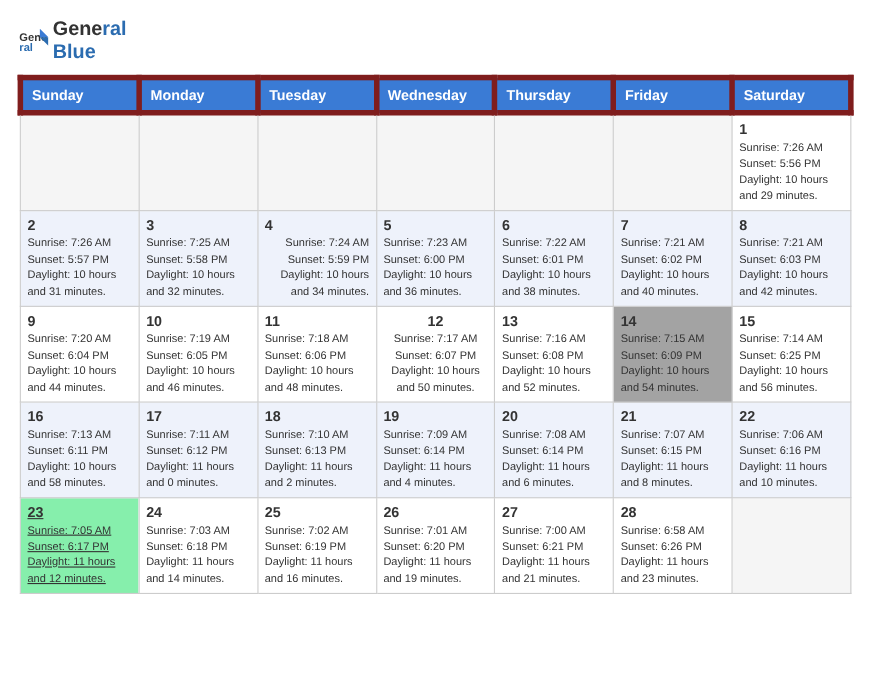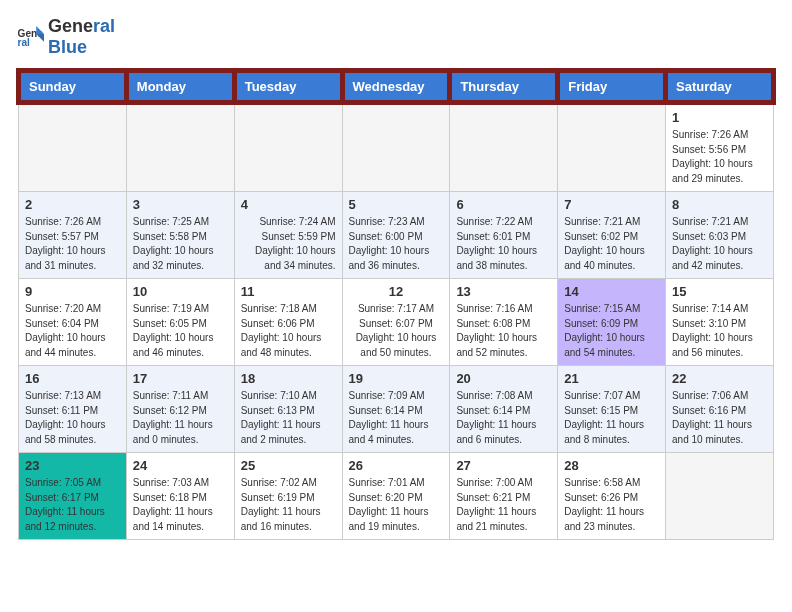--- a/index.html
+++ b/index.html
@@ -220,31 +220,31 @@
 Daylight: 10 hours
 and 50 minutes.</div>
         </td>
         <td style="background: rgb(255, 255, 255);">
           <span class="day-number">13</span>
           <div class="day-info" style="white-space: pre-line;">Sunrise: 7:16 AM
 Sunset: 6:08 PM
 Daylight: 10 hours
 and 52 minutes.</div>
         </td>
-        <td style="background: #c4b5fd;">
+        <td style="background: #a3a3a3;">
           <span class="day-number">14</span>
           <div class="day-info" style="white-space: pre-line;">Sunrise: 7:15 AM
 Sunset: 6:09 PM
 Daylight: 10 hours
 and 54 minutes.</div>
         </td>
         <td style="background: rgb(255, 255, 255);">
           <span class="day-number">15</span>
           <div class="day-info" style="white-space: pre-line;">Sunrise: 7:14 AM
-Sunset: 3:10 PM
+Sunset: 6:25 PM
 Daylight: 10 hours
 and 56 minutes.</div>
         </td>
       </tr>
       <tr>
         <td style="background: rgb(238, 242, 251); margin-top: 20px;">
           <span class="day-number">16</span>
           <div class="day-info" style="white-space: pre-line;">Sunrise: 7:13 AM
 Sunset: 6:11 PM
 Daylight: 10 hours
@@ -287,21 +287,21 @@
         </td>
         <td style="background: rgb(238, 242, 251);">
           <span class="day-number">22</span>
           <div class="day-info" style="white-space: pre-line;">Sunrise: 7:06 AM
 Sunset: 6:16 PM
 Daylight: 11 hours
 and 10 minutes.</div>
         </td>
       </tr>
       <tr>
-        <td style="background: #14b8a6;">
+        <td style="background: #86efac; text-decoration: underline;">
           <span class="day-number">23</span>
           <div class="day-info" style="white-space: pre-line;">Sunrise: 7:05 AM
 Sunset: 6:17 PM
 Daylight: 11 hours
 and 12 minutes.</div>
         </td>
         <td style="background: rgb(255, 255, 255);">
           <span class="day-number">24</span>
           <div class="day-info" style="white-space: pre-line;">Sunrise: 7:03 AM
 Sunset: 6:18 PM

